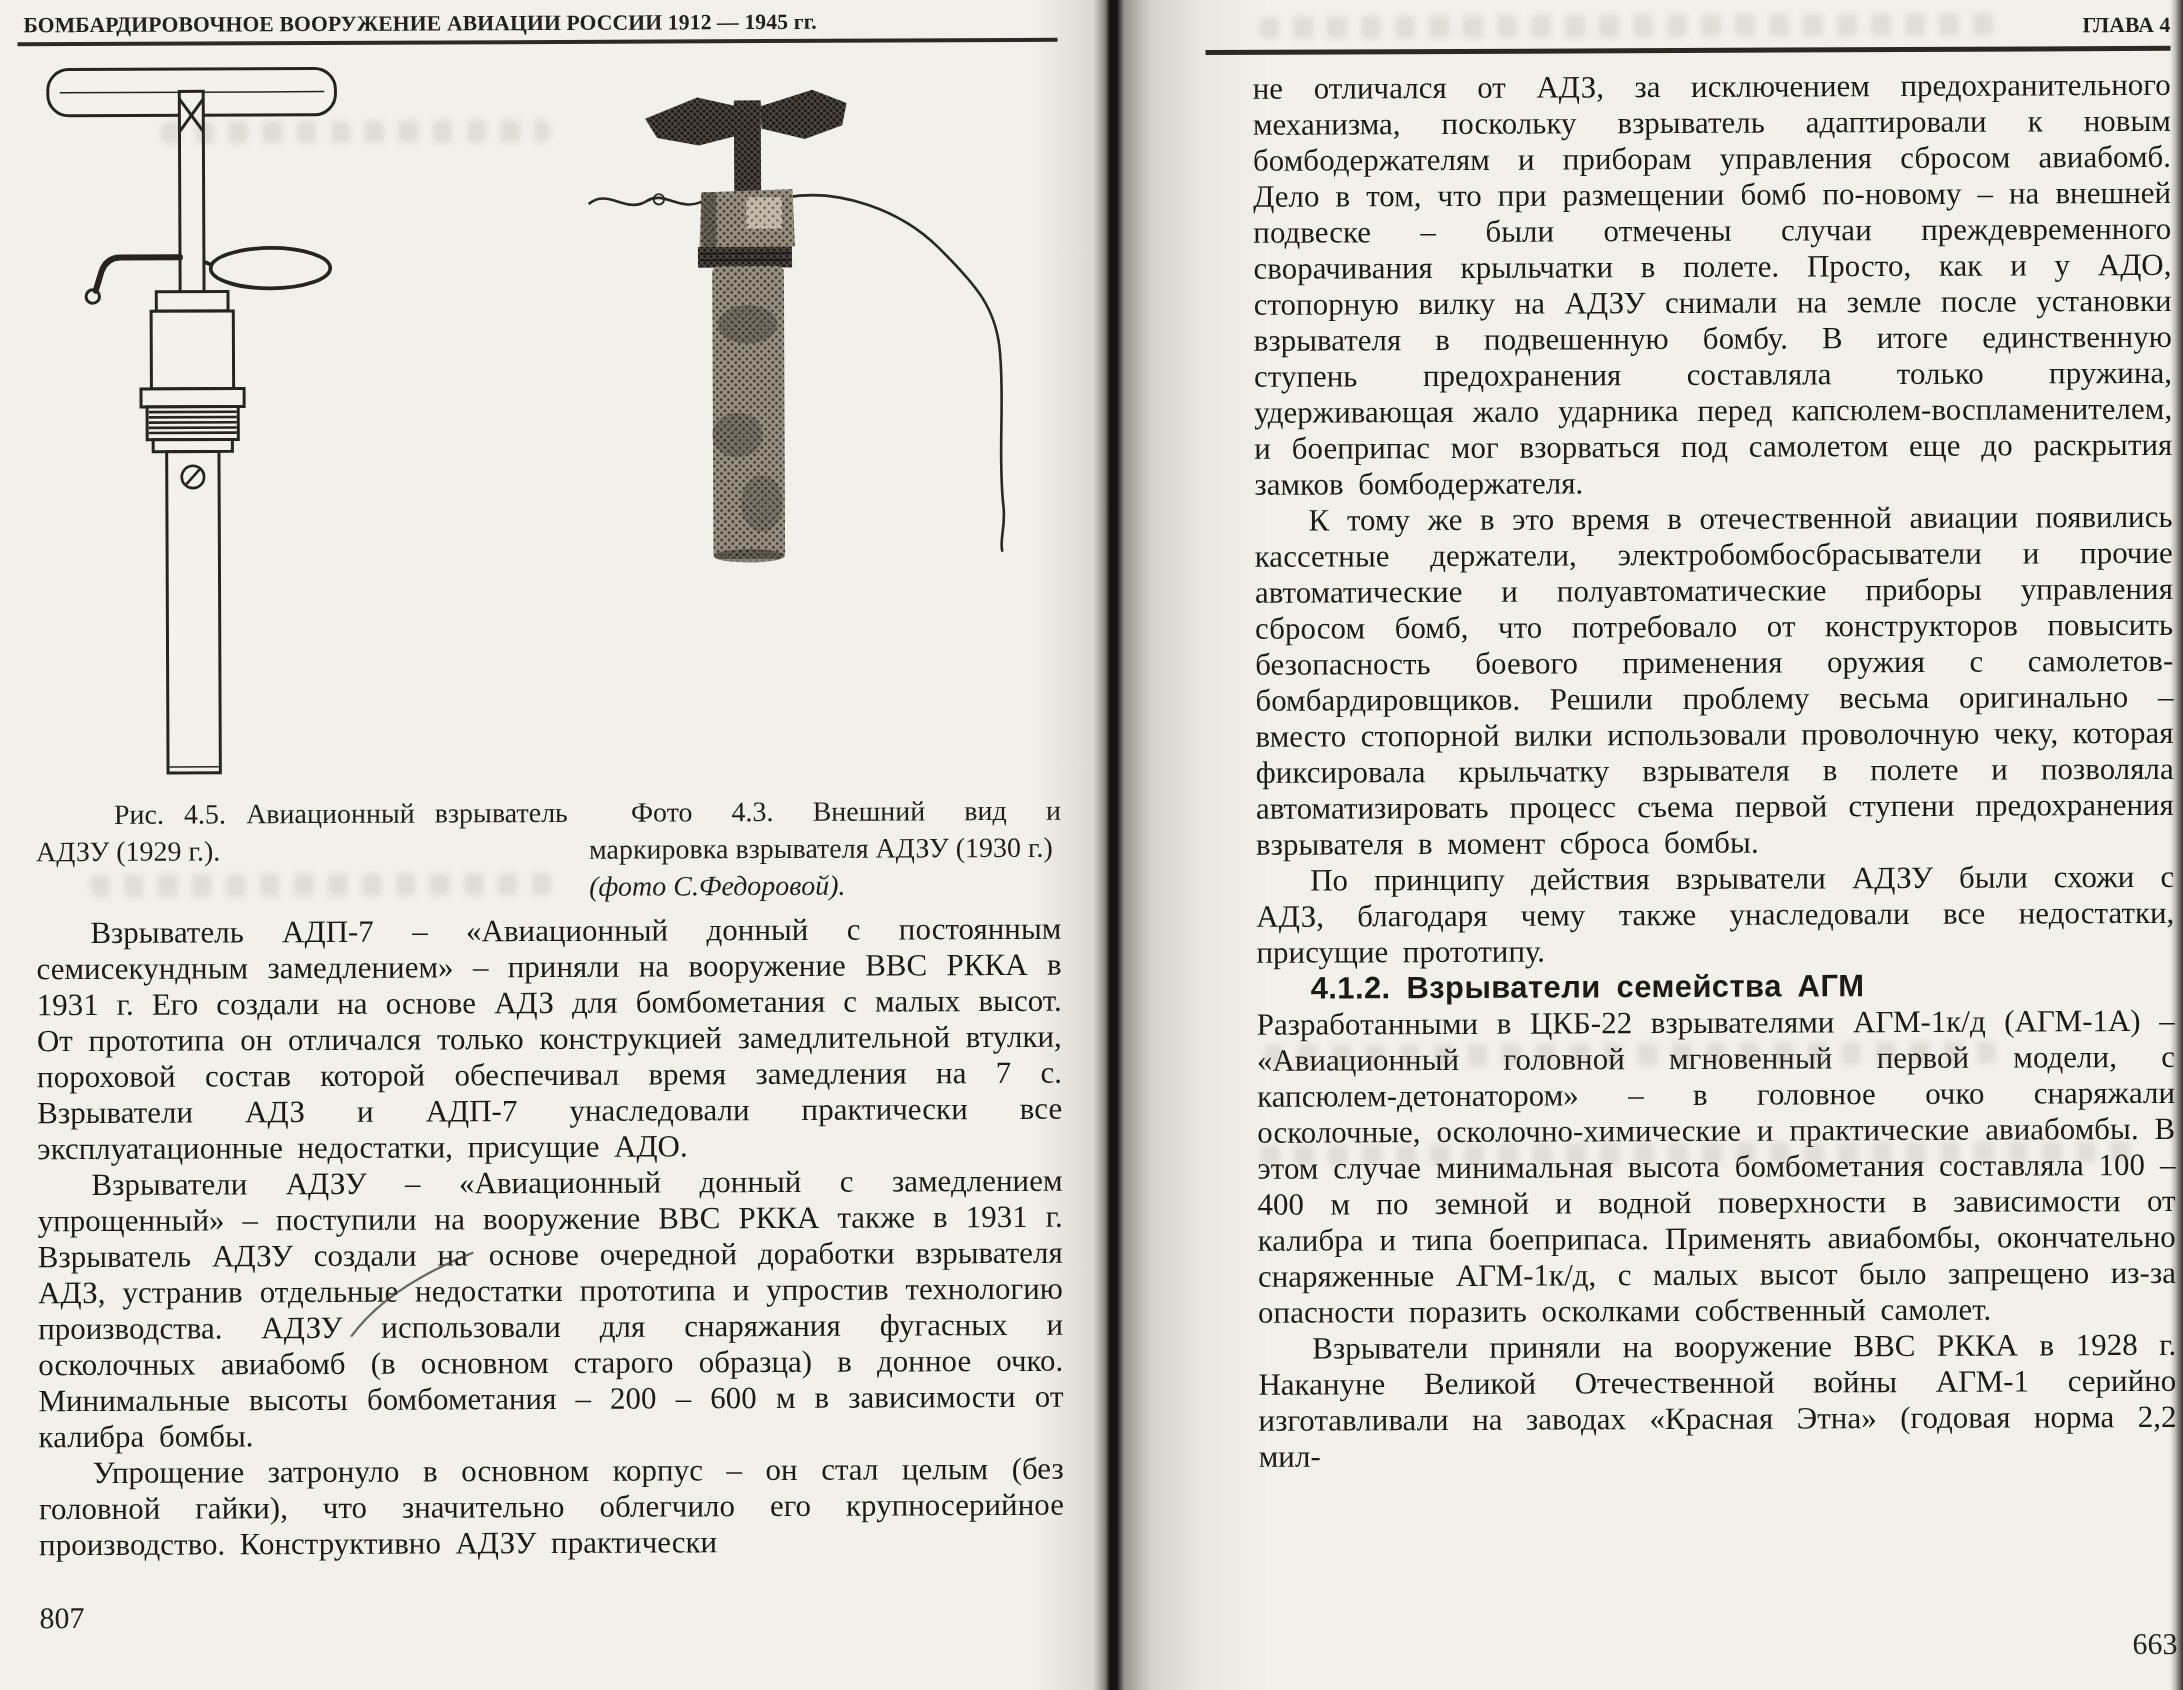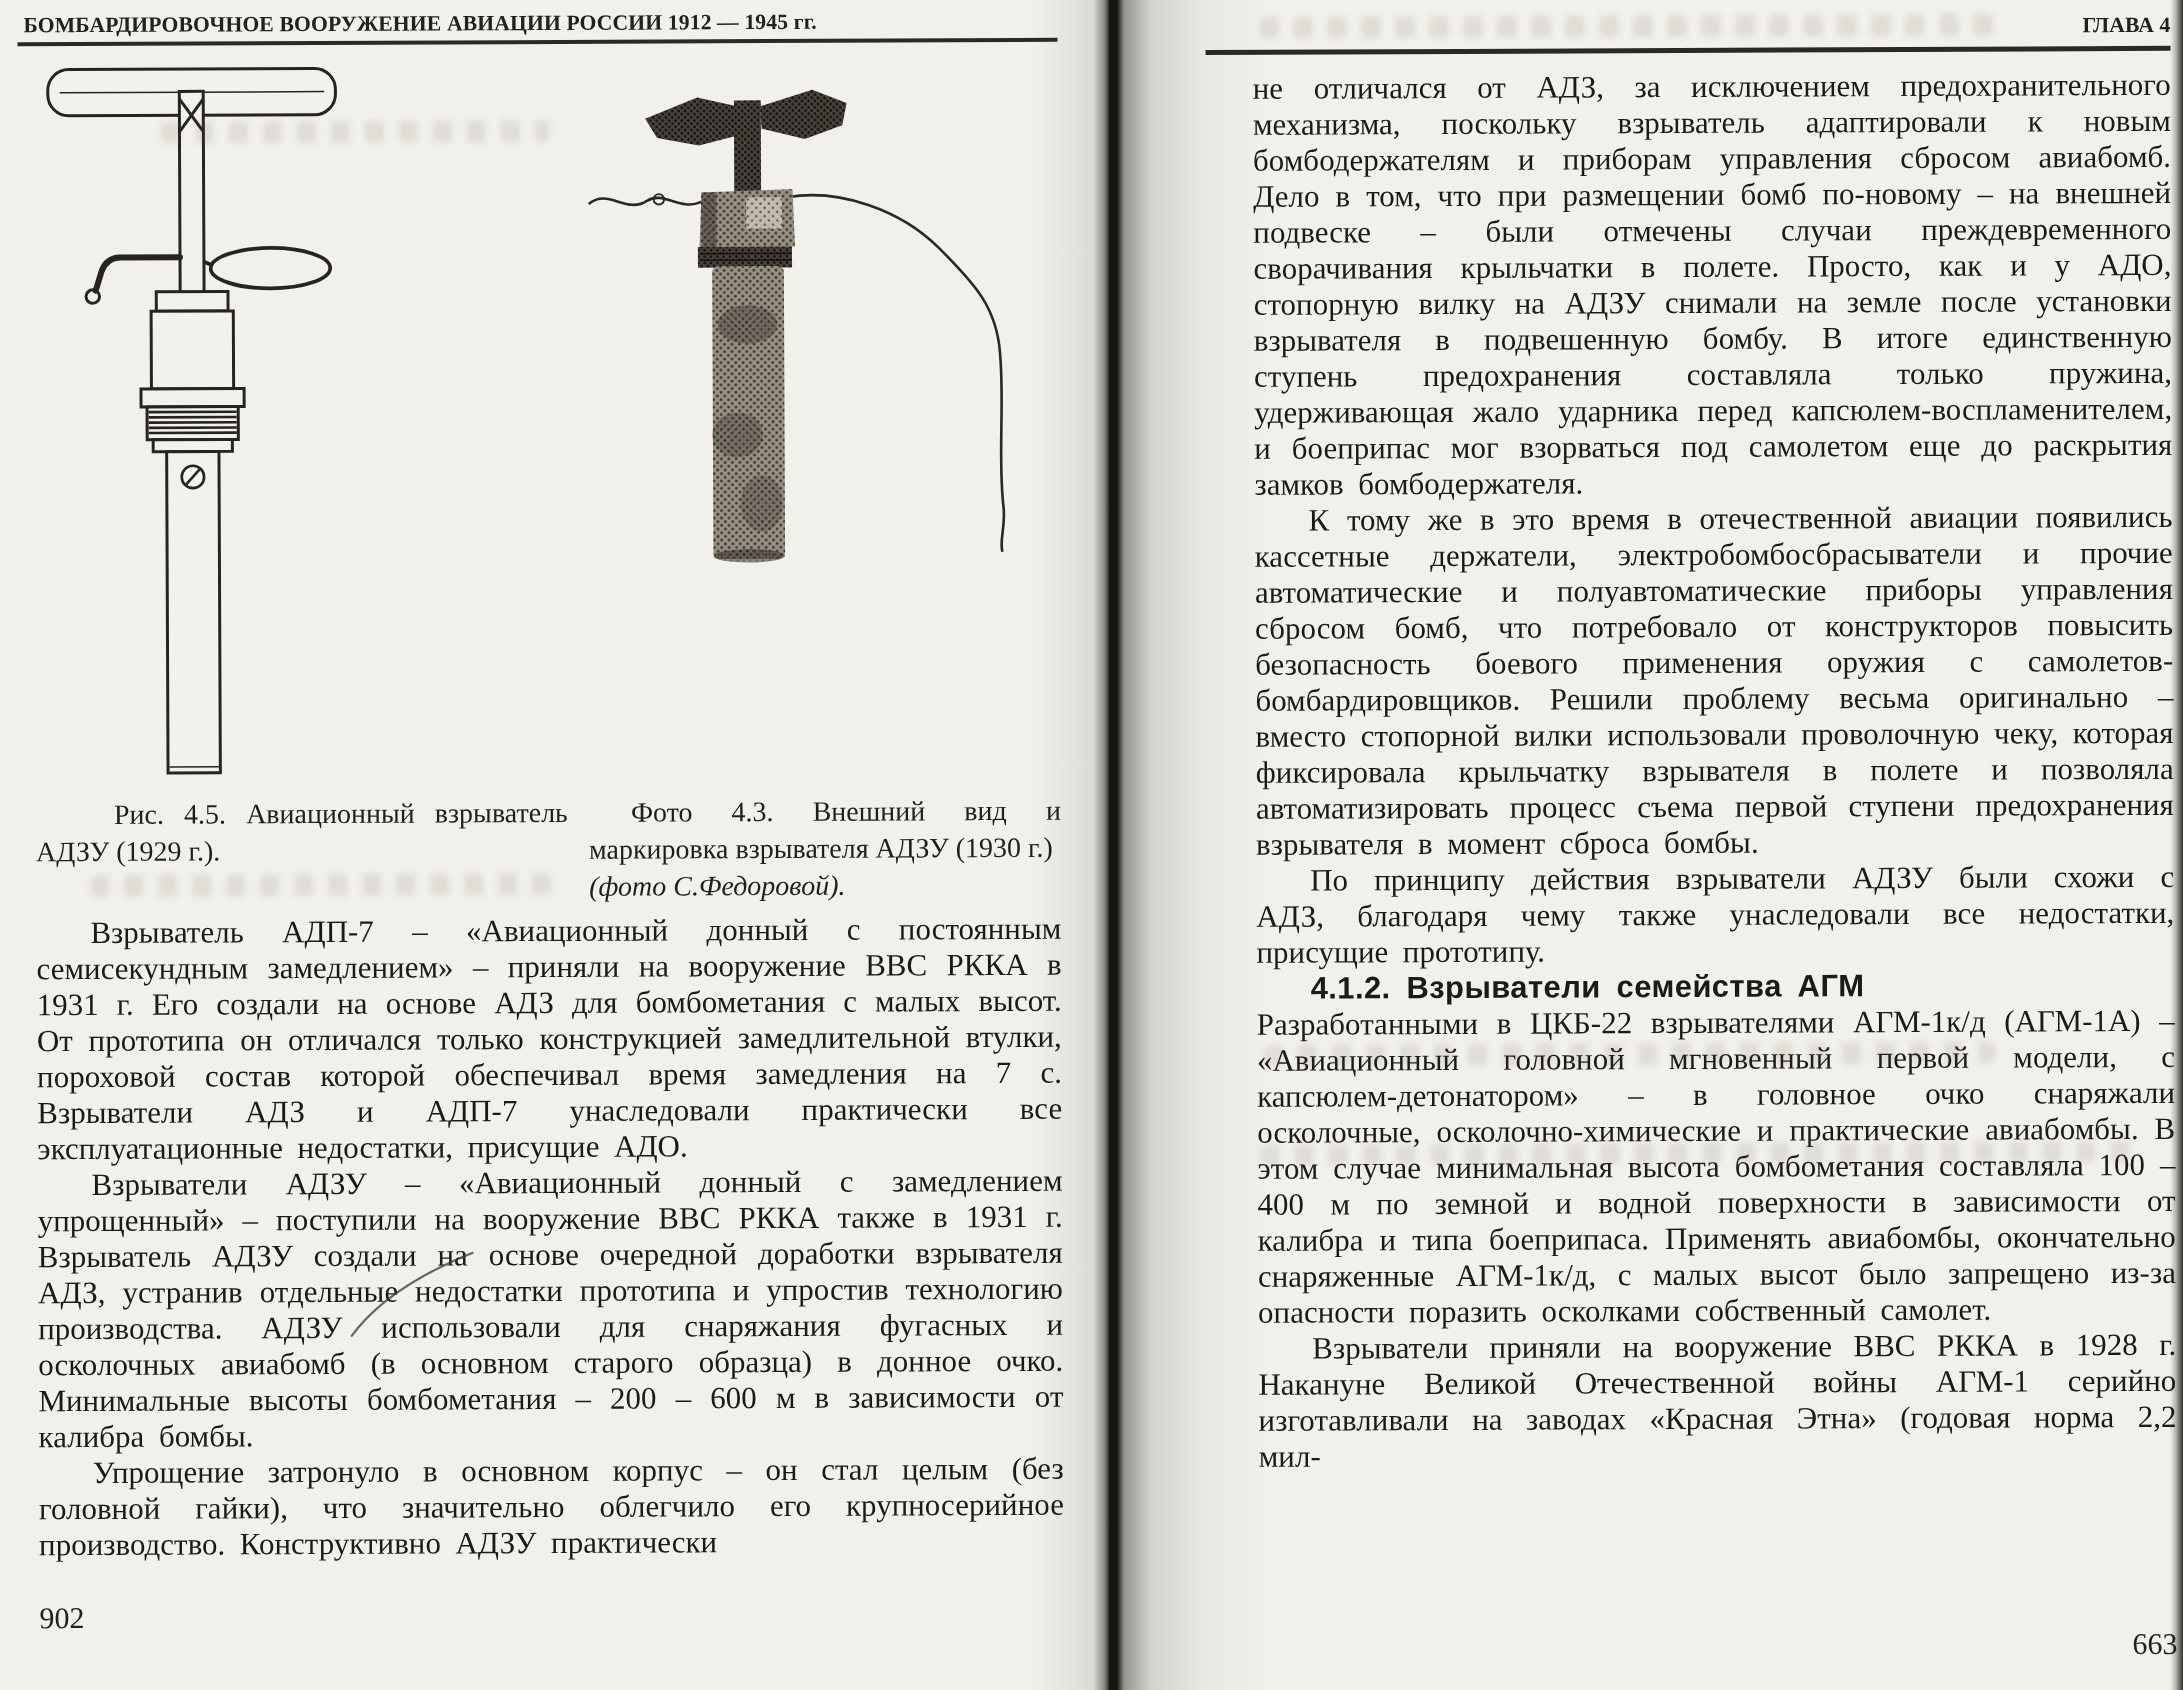--- a/index.html
+++ b/index.html
@@ -187,21 +187,21 @@
     <div class="bodytext body-left">
       <p>Взрыватель АДП-7 – «Авиационный донный с постоянным семисекундным замедлением» – приняли на вооружение ВВС РККА в 1931 г. Его создали на основе АДЗ для бомбометания с малых высот. От прототипа он отличался только конструкцией замедлительной втулки, пороховой состав которой обеспечивал время замедления на 7 с. Взрыватели АДЗ и АДП-7 унаследовали практически все эксплуатационные недостатки, присущие АДО.</p>
       <p>Взрыватели АДЗУ – «Авиационный донный с замедлением упрощенный» – поступили на вооружение ВВС РККА также в 1931 г. Взрыватель АДЗУ создали на основе очередной доработки взрывателя АДЗ, устранив отдельные недостатки прототипа и упростив технологию производства. АДЗУ использовали для снаряжания фугасных и осколочных авиабомб (в основном старого образца) в донное очко. Минимальные высоты бомбометания – 200 – 600 м в зависимости от калибра бомбы.</p>
       <p>Упрощение затронуло в основном корпус – он стал целым (без головной гайки), что значительно облегчило его крупносерийное производство. Конструктивно АДЗУ практически</p>
     </div>
 
     <svg class="pen-mark" style="left:340px; top:1240px;" width="142" height="105" viewBox="0 0 190 140">
       <path d="M12,128 Q60,62 176,16" fill="none" stroke="#3c3832" stroke-width="3"></path>
     </svg>
 
-    <div class="page-number pn-left">902</div>
+    <div class="page-number pn-left">807</div>
 
     <div class="ghost" style="left:90px; top:873px; width:463px; height:22.4px;"></div>
     <div class="ghost" style="left:164px; top:120px;  width:389px; height:22.4px;"></div>
   </div>
 
   <div class="page page-right">
 
     <div class="running-header rh-right">ГЛАВА 4</div>
     <div class="header-rule rule-right"></div>
 

